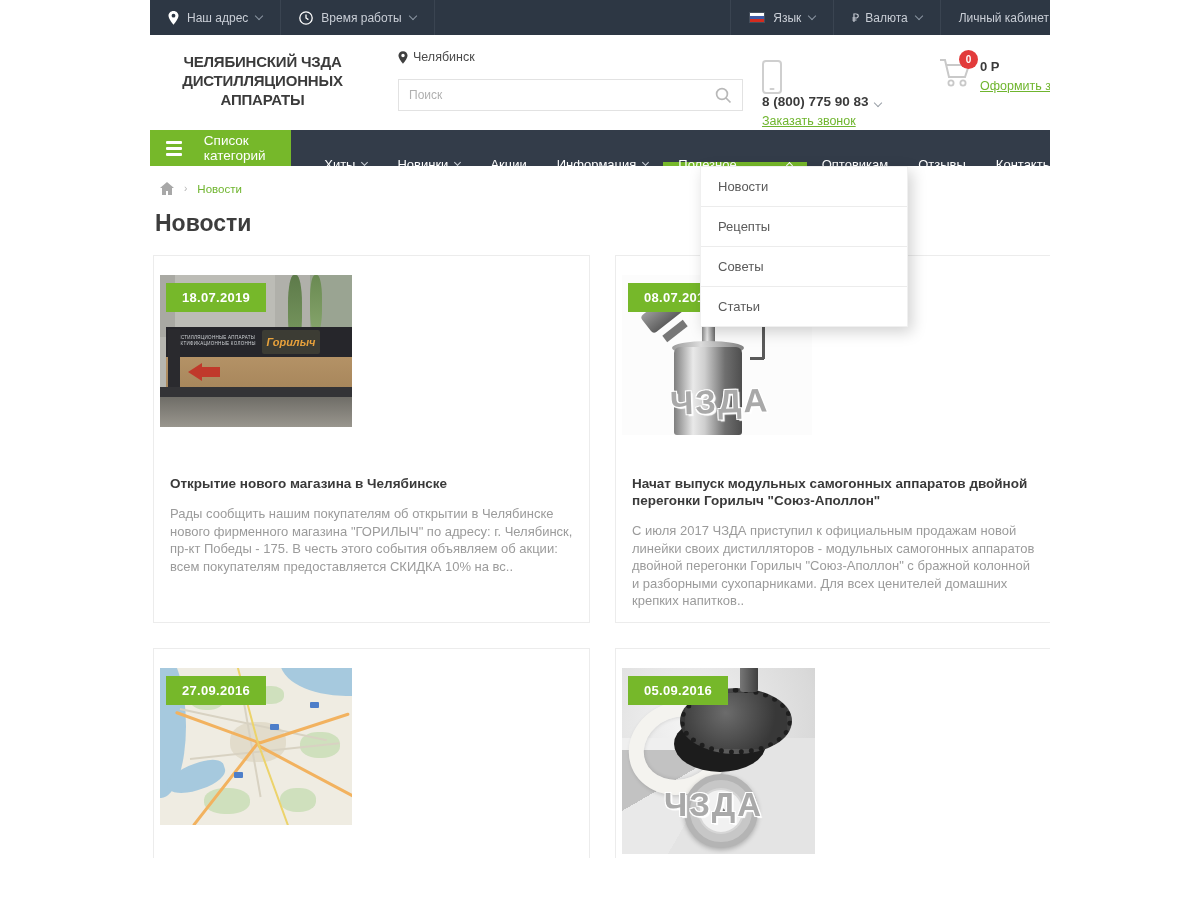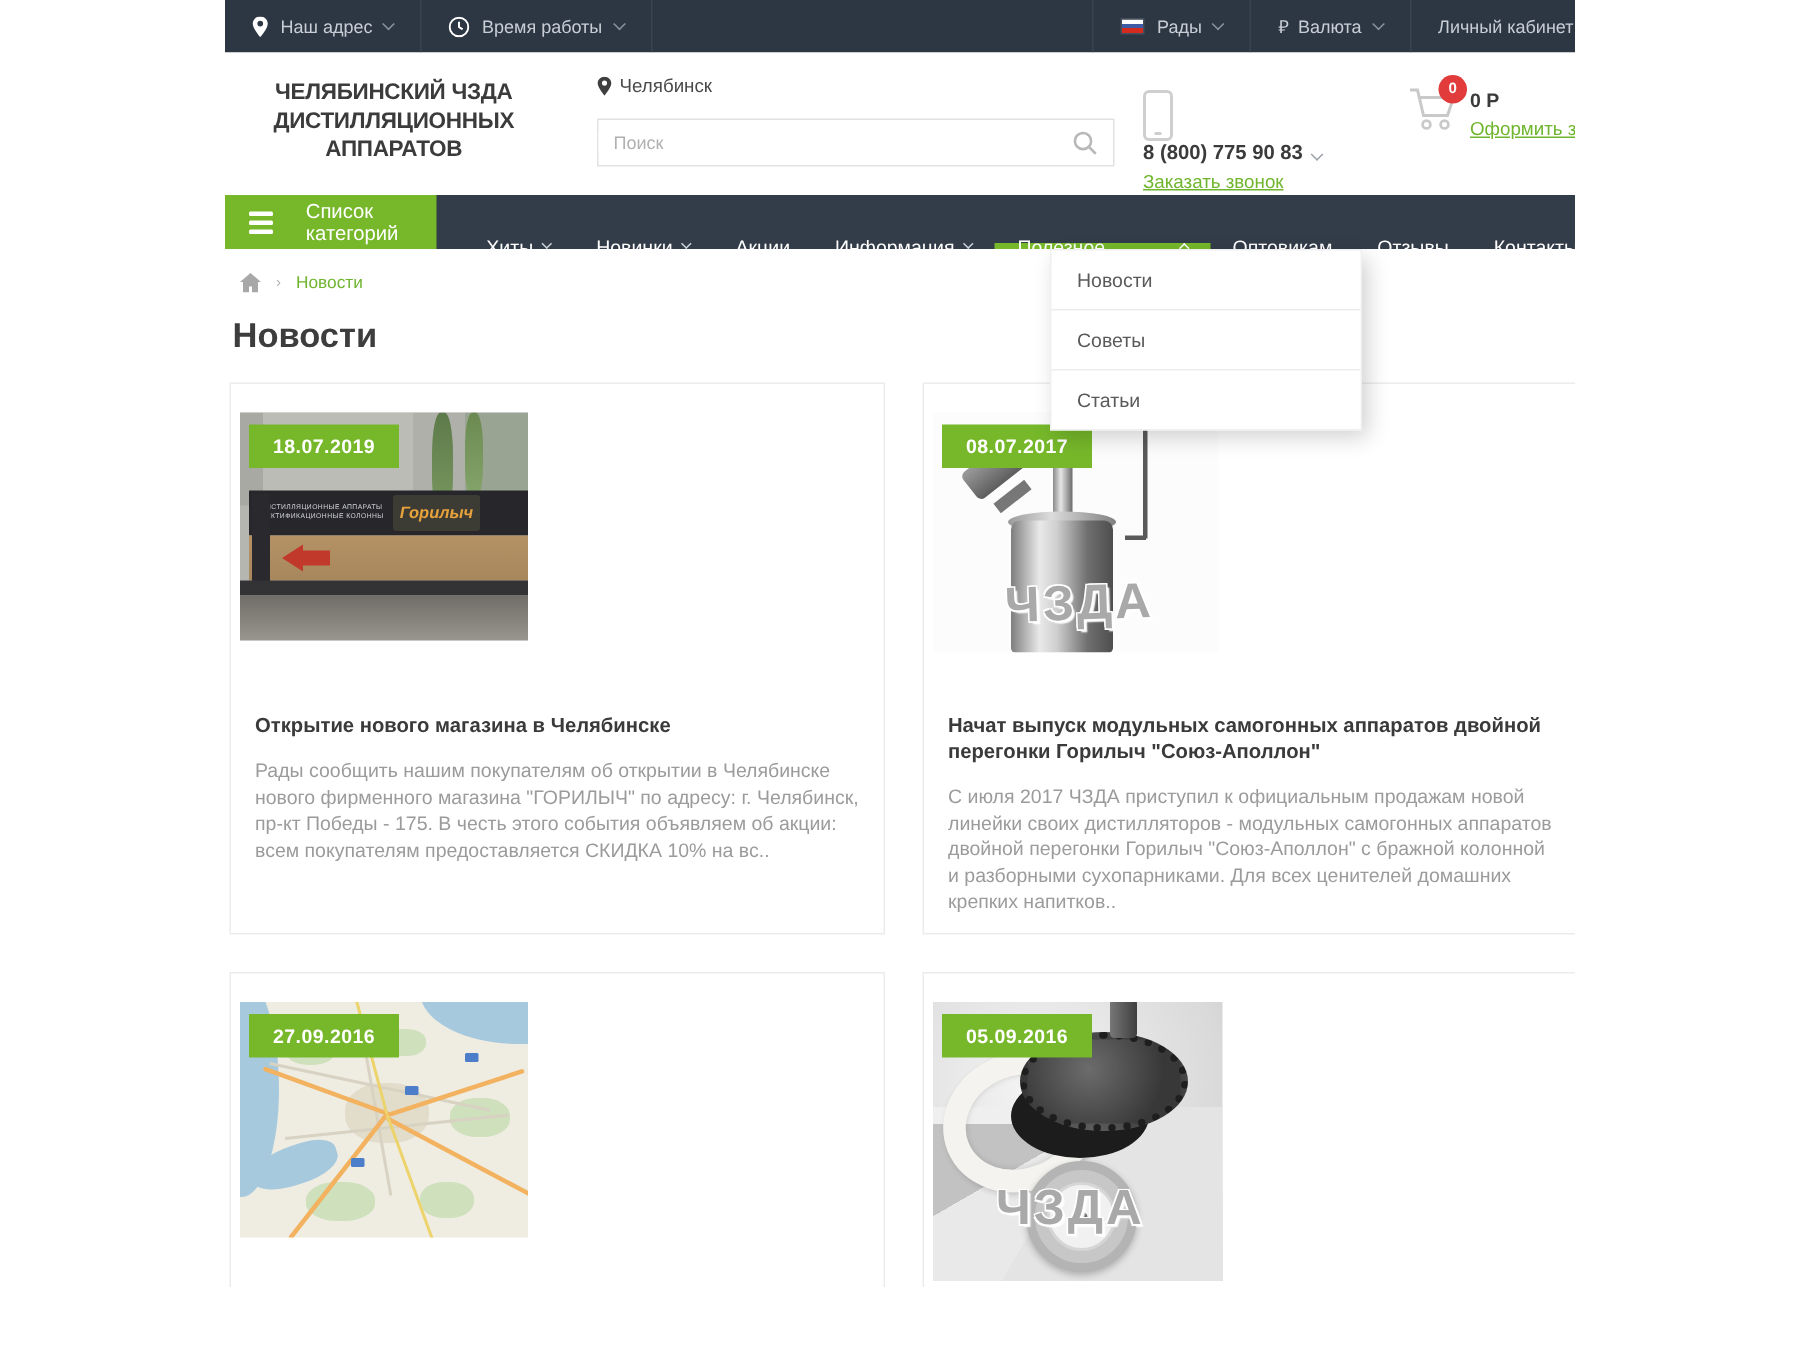--- a/index.html
+++ b/index.html
@@ -150,39 +150,39 @@
         <svg class="clock-svg" width="14" height="14" viewBox="0 0 14 14">
             <circle cx="7" cy="7" r="6.2" fill="none" stroke="#fff" stroke-width="1.3"></circle>
             <path d="M7 3.5V7l2.4 1.6" fill="none" stroke="#fff" stroke-width="1.3"></path>
           </svg>
         <span>Время работы</span>
         <span class="chev"></span>
       </div>
       <div class="tb-right">
         <div class="tb-item">
           <span class="flag"></span>
-          <span>Рады</span>
+          <span>Язык</span>
           <span class="chev"></span>
         </div>
         <div class="tb-item">
           <span style="margin-right:6px">₽</span>
           <span>Валюта</span>
           <span class="chev"></span>
         </div>
         <div class="tb-item">
           <span>Личный кабинет</span>
         </div>
       </div>
     </div>
 
     <div class="header">
       <div class="logo">
         <div>ЧЕЛЯБИНСКИЙ ЧЗДА</div>
         <div>ДИСТИЛЛЯЦИОННЫХ</div>
-        <div>АППАРАТОВ</div>
+        <div>АППАРАТЫ</div>
       </div>
       <div class="city">
         <svg width="10" height="13" viewBox="0 0 11 14">
             <path d="M5.5 0C2.5 0 .5 2.2.5 4.8c0 3.3 5 9 5 9s5-5.7 5-9C10.5 2.2 8.5 0 5.5 0zm0 6.6a1.9 1.9 0 1 1 0-3.8 1.9 1.9 0 0 1 0 3.8z" fill="#3f3f3f"></path>
           </svg>
         <span>Челябинск</span>
       </div>
       <div class="search">
         <input type="text" placeholder="Поиск" style="">
         <span class="mag">
@@ -358,16 +358,17 @@
           </div>
         </div>
 
       </div>
 
     </div>
   </div>
 
   <div class="dropdown">
     <div class="dd-item">Новости</div>
+    <div class="dd-item">Рецепты</div>
     <div class="dd-item">Советы</div>
     <div class="dd-item">Статьи</div>
   </div>
 </div>
 
 </body></html>

